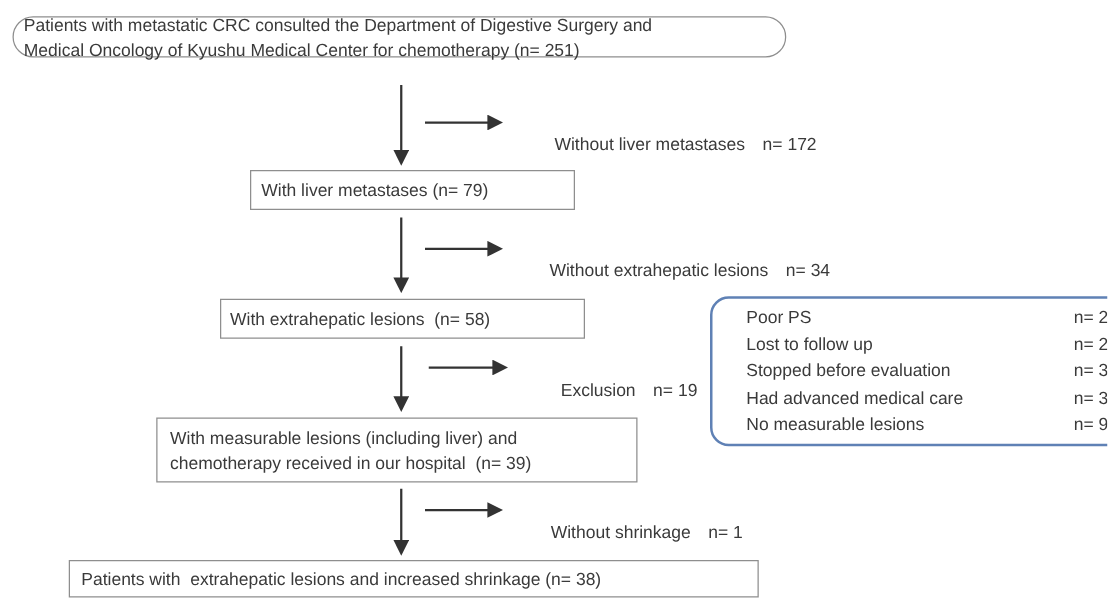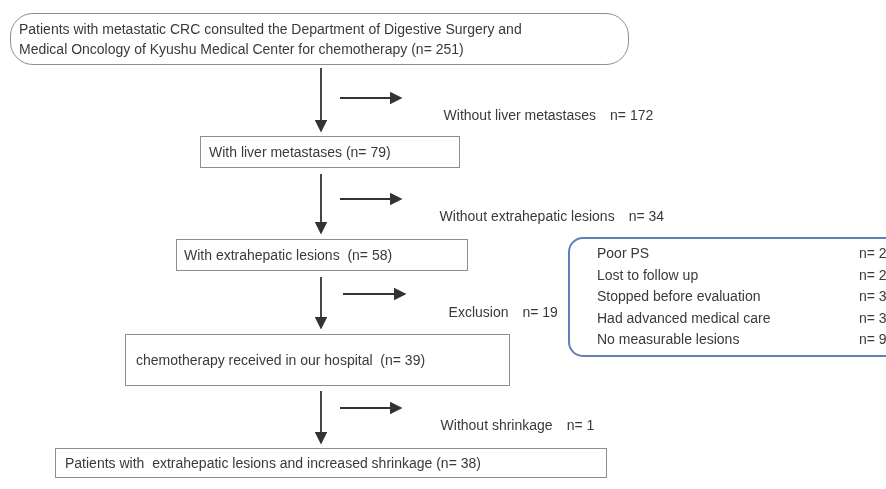--- a/index.html
+++ b/index.html
@@ -29,21 +29,21 @@
     background: #ffffff;
     display: flex;
     flex-direction: column;
     justify-content: center;
     padding: 2px 8px;
     font-size: 14px;
     line-height: 20px;
     color: #3a3a3a;
   }
   .flow-box .bt { white-space: pre-wrap; }
-  #box-top        { left: 10px;  top: 13px;  width: 619px; height: 52px; border-radius: 23px; }
+  #box-top        { left: 10px;  top: 13px;  width: 619px; height: 33px; border-radius: 23px; }
   #box-liver      { left: 200px; top: 136px; width: 260px; height: 32px; }
   #box-extrahep   { left: 176px; top: 239px; width: 292px; height: 32px; padding-left: 7px; }
   #box-measurable { left: 125px; top: 334px; width: 385px; height: 52px; padding-left: 10px; }
   #box-final      { left: 55px;  top: 448px; width: 552px; height: 30px; padding-left: 9px; }
 
   .branch {
     position: absolute;
     font-size: 14px;
     line-height: 17px;
     color: #3a3a3a;
@@ -110,20 +110,21 @@
 
   <div id="box-liver" class="flow-box">
     <div class="bt">With liver metastases (n= 79)</div>
   </div>
 
   <div id="box-extrahep" class="flow-box">
     <div class="bt">With extrahepatic lesions  (n= 58)</div>
   </div>
 
   <div id="box-measurable" class="flow-box">
+    <div class="bt">With measurable lesions (including liver) and</div>
     <div class="bt">chemotherapy received in our hospital  (n= 39)</div>
   </div>
 
   <div id="box-final" class="flow-box">
     <div class="bt">Patients with  extrahepatic lesions and increased shrinkage (n= 38)</div>
   </div>
 
   <div id="branch-1" class="branch">
     <span>Without liver metastases</span><span class="count">n= 172</span>
   </div>

